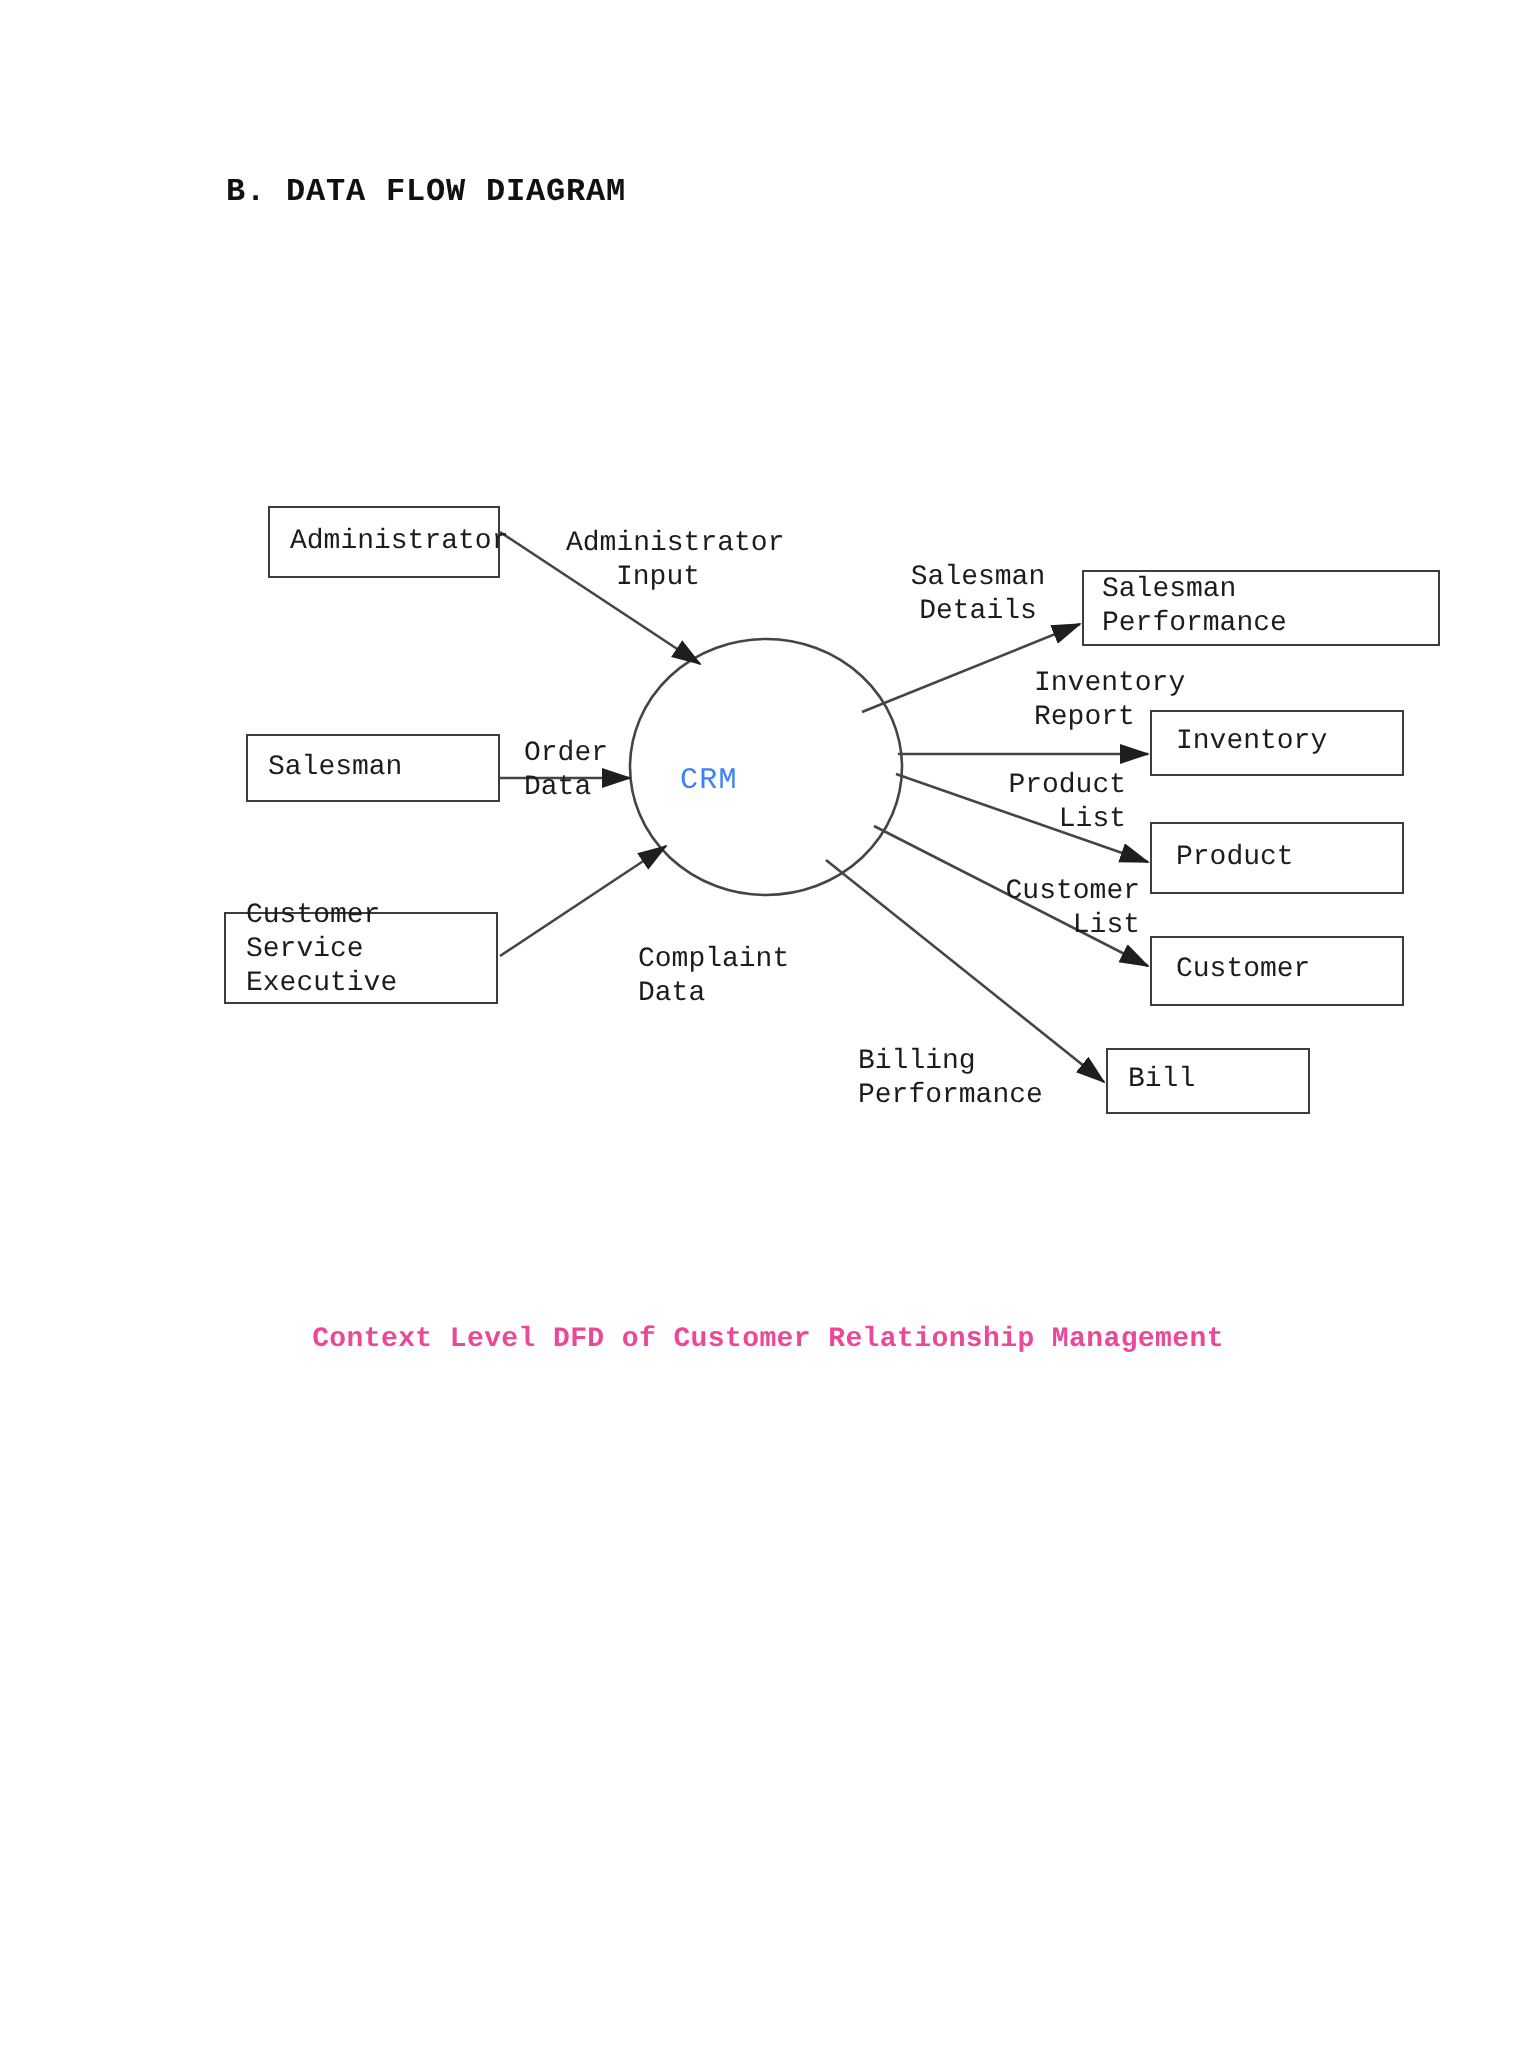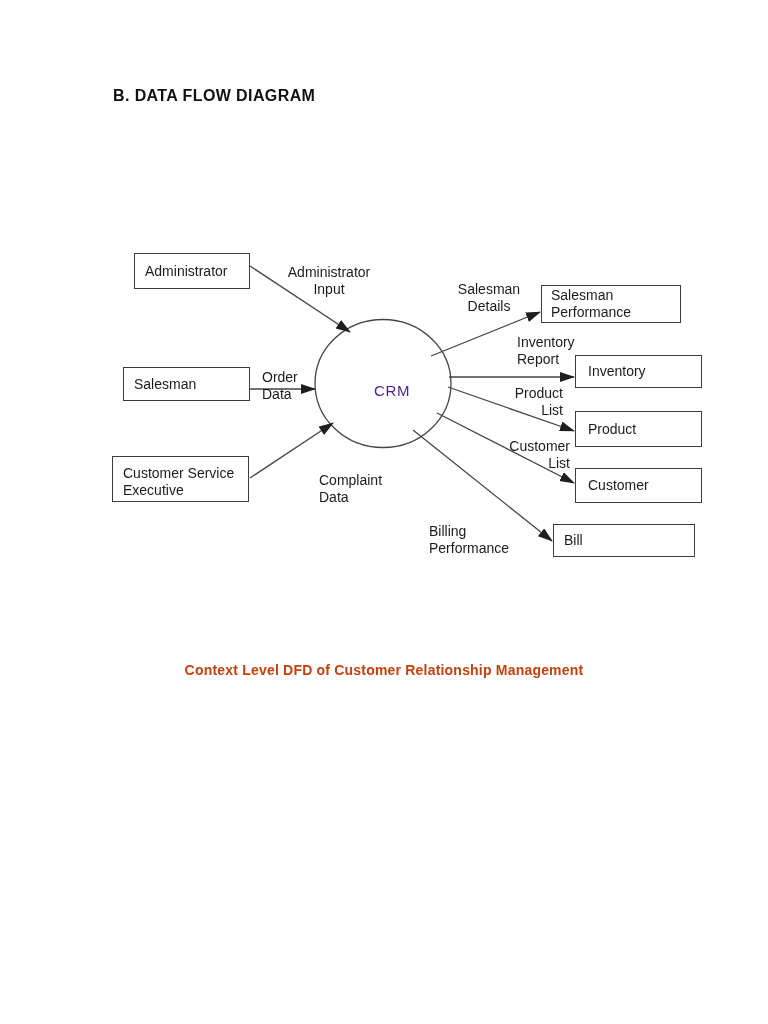--- a/index.html
+++ b/index.html
@@ -5,21 +5,21 @@
   html, body {
     margin: 0;
     padding: 0;
     background: #ffffff;
   }
   .page {
     position: relative;
     width: 768px;
     height: 1024px;
     background: #ffffff;
-    font-family: Liberation Sans, sans-serif;
+    font-family: Liberation Mono, monospace;
     color: #1c1c1c;
     overflow: hidden;
   }
   .page-title {
     position: absolute;
     left: 113px;
     top: 87px;
     margin: 0;
     font-size: 16px;
     font-weight: bold;
@@ -45,35 +45,35 @@
     display: flex;
     align-items: center;
     padding-left: 10px;
     padding-right: 4px;
     font-size: 14px;
     line-height: 17px;
     color: #1c1c1c;
   }
   #ent-administrator        { left:134px; top:237px; width:116px; height:36px; }
   #ent-salesman             { left:123px; top:351px; width:127px; height:34px; }
-  #ent-cse                  { left:112px; top:440px; width:137px; height:46px; align-items:center; padding-top:5px; }
-  #ent-salesman-performance { left:541px; top:269px; width:140px; height:38px; padding-left:9px; }
+  #ent-cse                  { left:112px; top:440px; width:137px; height:46px; align-items:flex-end; padding-top:5px; }
+  #ent-salesman-performance { left:541px; top:269px; width:179px; height:38px; padding-left:9px; }
   #ent-inventory            { left:575px; top:339px; width:127px; height:33px; padding-left:12px; }
   #ent-product              { left:575px; top:395px; width:127px; height:36px; padding-left:12px; }
   #ent-customer             { left:575px; top:452px; width:127px; height:35px; padding-left:12px; }
-  #ent-bill                 { left:553px; top:508px; width:142px; height:33px; }
+  #ent-bill                 { left:553px; top:508px; width:102px; height:33px; }
   .process-label {
     position: absolute;
     left: 340px;
     top: 366px;
     width: 70px;
-    text-align: right;
+    text-align: left;
     font-size: 15px;
     letter-spacing: 0.6px;
-    color: #4c1d95;
+    color: #3b82f6;
   }
   .fl {
     position: absolute;
     font-size: 14px;
     line-height: 17px;
     white-space: pre-line;
     color: #1c1c1c;
   }
   #fl-admin-input      { left:283px; top:248px; width:92px;  text-align:center; }
   #fl-order-data       { left:262px; top:353px; }
@@ -85,21 +85,21 @@
   #fl-billing-info     { left:429px; top:507px; }
   .caption {
     position: absolute;
     left: 0;
     top: 662px;
     width: 768px;
     text-align: center;
     font-size: 14px;
     font-weight: bold;
     letter-spacing: 0.2px;
-    color: #c2410c;
+    color: #ec4899;
   }
 </style>
 </head>
 <body>
 
 <div class="page">
 
   <h1 class="page-title">B. DATA FLOW DIAGRAM</h1>
 
   <div class="diagram">

